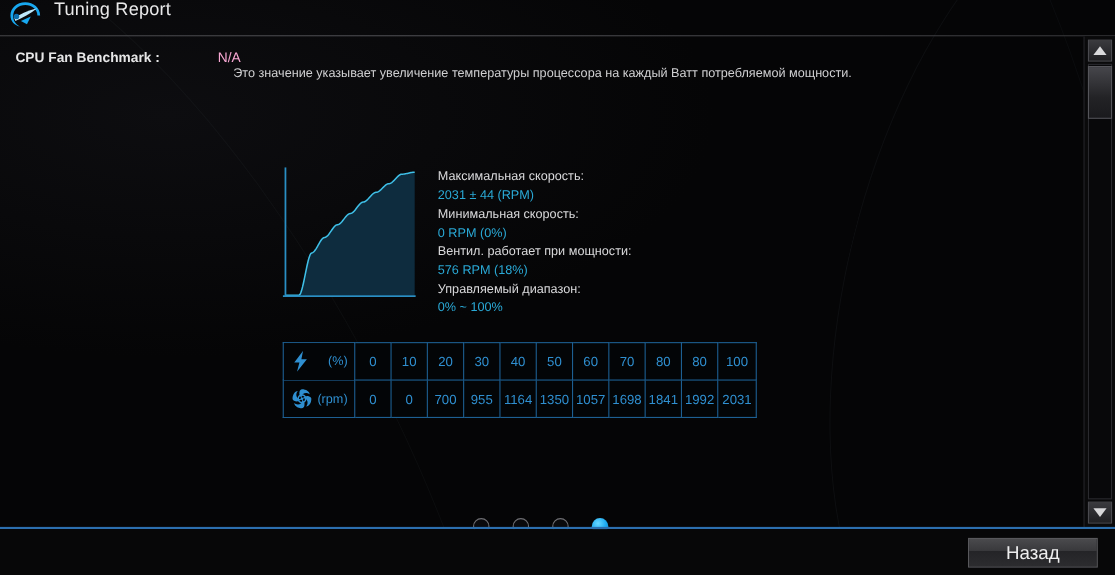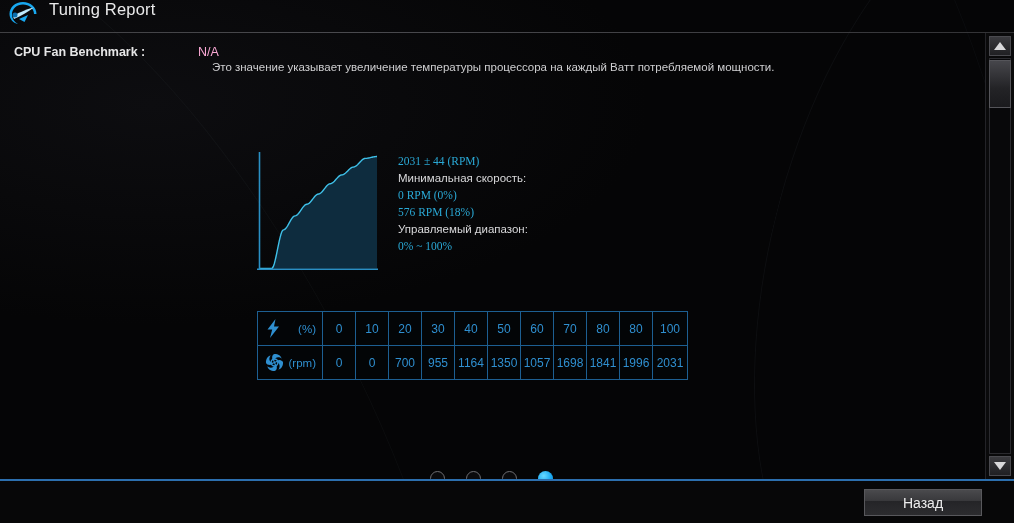--- a/index.html
+++ b/index.html
@@ -63,21 +63,21 @@
   .desc{position:absolute;left:212px;top:26px;width:740px;}
   .desc-line{font-size:11.5px;color:#cfcfd1;line-height:16px;white-space:nowrap;}
 
   
   .chart-wrap{position:absolute;left:257px;top:119px;width:121px;height:122px;}
   .chart-svg{display:block;}
 
   
   .stats{position:absolute;left:398px;top:120px;}
   .stat-label{font-size:11.5px;color:#d9d9db;line-height:17px;white-space:nowrap;}
-  .stat-value{font-size:11.5px;color:#2aa9d6;line-height:17px;white-space:nowrap;font-family:Liberation Serif, serif;}
+  .stat-value{font-size:11.5px;color:#2aa9d6;line-height:17px;white-space:nowrap;}
 
   
   .table-wrap{position:absolute;left:257px;top:278px;}
   table.fan-table{border-collapse:collapse;}
   table.fan-table td{
     border:1px solid #1d5f92;
     height:33px;
     text-align:center;
     font-size:12px;
     color:#2f8fd0;
@@ -117,24 +117,24 @@
   .sb-thumb{position:absolute;left:3px;top:27px;width:22px;height:48px;
             background:linear-gradient(to bottom,#46464b,#232326 60%,#1a1a1d);
             border:1px solid #55555a;box-sizing:border-box;}
 
   
   .footer-sep{position:absolute;left:0;top:479px;width:1014px;height:2px;
               background:#2c6fae;}
   .footer{position:absolute;left:0;top:481px;width:1014px;height:42px;
           background:#070708;}
   .back-btn{
-    position:absolute;right:32px;top:8px;width:118px;height:27px;
+    position:absolute;right:16px;top:8px;width:118px;height:27px;
     background:linear-gradient(to bottom,#4a4a4d 0%,#39393c 42%,#242427 43%,#2c2c2f 100%);
     border:1px solid #58585c;box-sizing:border-box;
-    color:#ededee;font-size:14px;
+    color:#ededee;font-size:17px;
     display:flex;align-items:center;justify-content:center;
     cursor:pointer;
   }
 </style>
 </head>
 <body>
 
 <div id="app">
 
   <div class="bg-layer bg-base">
@@ -171,23 +171,25 @@
     <div class="chart-wrap">
       <svg class="chart-svg" width="121" height="122" viewBox="0 0 121 122">
         <polygon id="curve-fill" points="3,116.5 3.00,116.50 3.84,116.50 4.67,116.50 5.51,116.50 6.34,116.50 7.18,116.50 8.01,116.50 8.85,116.50 9.69,116.50 10.52,116.50 11.36,116.50 12.19,116.50 13.03,116.50 13.86,116.50 14.70,116.50 15.54,115.94 16.37,114.36 17.21,111.94 18.04,108.85 18.88,105.25 19.71,101.31 20.55,97.20 21.39,93.09 22.22,89.15 23.06,85.55 23.89,82.46 24.73,80.04 25.56,78.46 26.40,77.90 27.24,77.69 28.07,77.12 28.91,76.24 29.74,75.11 30.58,73.80 31.41,72.36 32.25,70.87 33.09,69.37 33.92,67.94 34.76,66.62 35.59,65.50 36.43,64.62 37.26,64.04 38.10,63.84 38.94,63.67 39.77,63.20 40.61,62.48 41.44,61.55 42.28,60.48 43.11,59.30 43.95,58.07 44.79,56.85 45.62,55.67 46.46,54.60 47.29,53.67 48.13,52.95 48.96,52.48 49.80,52.31 50.64,52.16 51.47,51.74 52.31,51.10 53.14,50.28 53.98,49.32 54.81,48.27 55.65,47.18 56.49,46.09 57.32,45.04 58.16,44.09 58.99,43.27 59.83,42.62 60.66,42.20 61.50,42.05 62.34,41.90 63.17,41.48 64.01,40.84 64.84,40.01 65.68,39.05 66.51,38.00 67.35,36.90 68.19,35.80 69.02,34.75 69.86,33.79 70.69,32.96 71.53,32.31 72.36,31.89 73.20,31.74 74.04,31.61 74.87,31.25 75.71,30.69 76.54,29.98 77.38,29.15 78.21,28.25 79.05,27.30 79.89,26.36 80.72,25.45 81.56,24.62 82.39,23.91 83.23,23.36 84.06,22.99 84.90,22.86 85.74,22.75 86.57,22.43 87.41,21.93 88.24,21.30 89.08,20.56 89.91,19.76 90.75,18.92 91.59,18.08 92.42,17.28 93.26,16.54 94.09,15.91 94.93,15.41 95.76,15.09 96.60,14.98 97.44,14.85 98.27,14.50 99.11,13.96 99.94,13.27 100.78,12.47 101.61,11.59 102.45,10.68 103.29,9.76 104.12,8.88 104.96,8.08 105.79,7.39 106.63,6.85 107.46,6.50 108.30,6.37 109.14,6.35 109.97,6.27 110.81,6.15 111.64,6.00 112.48,5.83 113.31,5.64 114.15,5.44 114.99,5.24 115.82,5.05 116.66,4.87 117.49,4.72 118.33,4.60 119.16,4.53 120.00,4.50 120,116.5" fill="#0e2c3e"></polygon>
         <polyline id="curve-line" points="3.00,116.50 3.84,116.50 4.67,116.50 5.51,116.50 6.34,116.50 7.18,116.50 8.01,116.50 8.85,116.50 9.69,116.50 10.52,116.50 11.36,116.50 12.19,116.50 13.03,116.50 13.86,116.50 14.70,116.50 15.54,115.94 16.37,114.36 17.21,111.94 18.04,108.85 18.88,105.25 19.71,101.31 20.55,97.20 21.39,93.09 22.22,89.15 23.06,85.55 23.89,82.46 24.73,80.04 25.56,78.46 26.40,77.90 27.24,77.69 28.07,77.12 28.91,76.24 29.74,75.11 30.58,73.80 31.41,72.36 32.25,70.87 33.09,69.37 33.92,67.94 34.76,66.62 35.59,65.50 36.43,64.62 37.26,64.04 38.10,63.84 38.94,63.67 39.77,63.20 40.61,62.48 41.44,61.55 42.28,60.48 43.11,59.30 43.95,58.07 44.79,56.85 45.62,55.67 46.46,54.60 47.29,53.67 48.13,52.95 48.96,52.48 49.80,52.31 50.64,52.16 51.47,51.74 52.31,51.10 53.14,50.28 53.98,49.32 54.81,48.27 55.65,47.18 56.49,46.09 57.32,45.04 58.16,44.09 58.99,43.27 59.83,42.62 60.66,42.20 61.50,42.05 62.34,41.90 63.17,41.48 64.01,40.84 64.84,40.01 65.68,39.05 66.51,38.00 67.35,36.90 68.19,35.80 69.02,34.75 69.86,33.79 70.69,32.96 71.53,32.31 72.36,31.89 73.20,31.74 74.04,31.61 74.87,31.25 75.71,30.69 76.54,29.98 77.38,29.15 78.21,28.25 79.05,27.30 79.89,26.36 80.72,25.45 81.56,24.62 82.39,23.91 83.23,23.36 84.06,22.99 84.90,22.86 85.74,22.75 86.57,22.43 87.41,21.93 88.24,21.30 89.08,20.56 89.91,19.76 90.75,18.92 91.59,18.08 92.42,17.28 93.26,16.54 94.09,15.91 94.93,15.41 95.76,15.09 96.60,14.98 97.44,14.85 98.27,14.50 99.11,13.96 99.94,13.27 100.78,12.47 101.61,11.59 102.45,10.68 103.29,9.76 104.12,8.88 104.96,8.08 105.79,7.39 106.63,6.85 107.46,6.50 108.30,6.37 109.14,6.35 109.97,6.27 110.81,6.15 111.64,6.00 112.48,5.83 113.31,5.64 114.15,5.44 114.99,5.24 115.82,5.05 116.66,4.87 117.49,4.72 118.33,4.60 119.16,4.53 120.00,4.50" fill="none" stroke="#3fc0e8" stroke-width="1.4"></polyline>
         <line x1="2.5" y1="0" x2="2.5" y2="117" stroke="#2a8fc4" stroke-width="1.6"></line>
         <line x1="0" y1="117.2" x2="121" y2="117.2" stroke="#2a8fc4" stroke-width="1.6"></line>
       </svg>
     </div>
 
     <div class="stats">
+      <div class="stat-label">Максимальная скорость:</div>
       <div class="stat-value">2031 ± 44 (RPM)</div>
       <div class="stat-label">Минимальная скорость:</div>
       <div class="stat-value">0 RPM (0%)</div>
+      <div class="stat-label">Вентил. работает при мощности:</div>
       <div class="stat-value">576 RPM (18%)</div>
       <div class="stat-label">Управляемый диапазон:</div>
       <div class="stat-value">0% ~ 100%</div>
     </div>
 
     <div class="table-wrap">
       <table class="fan-table">
         <tbody>
             <tr>
           <td class="hdr-cell">
@@ -226,21 +228,21 @@
           </td>
           <td class="val red">0</td>
           <td class="val red">0</td>
           <td class="val">700</td>
           <td class="val">955</td>
           <td class="val">1164</td>
           <td class="val">1350</td>
           <td class="val">1057</td>
           <td class="val">1698</td>
           <td class="val">1841</td>
-          <td class="val">1996</td>
+          <td class="val">1992</td>
           <td class="val wide">2031</td>
         </tr>
       </tbody>
         </table>
     </div>
 
     <div class="dots">
       <div class="dot off"></div>
       <div class="dot off"></div>
       <div class="dot off"></div>

